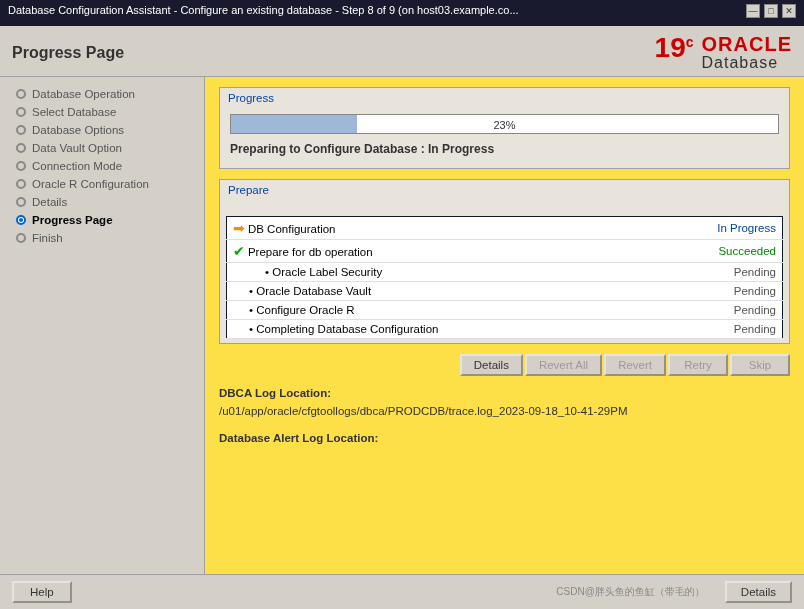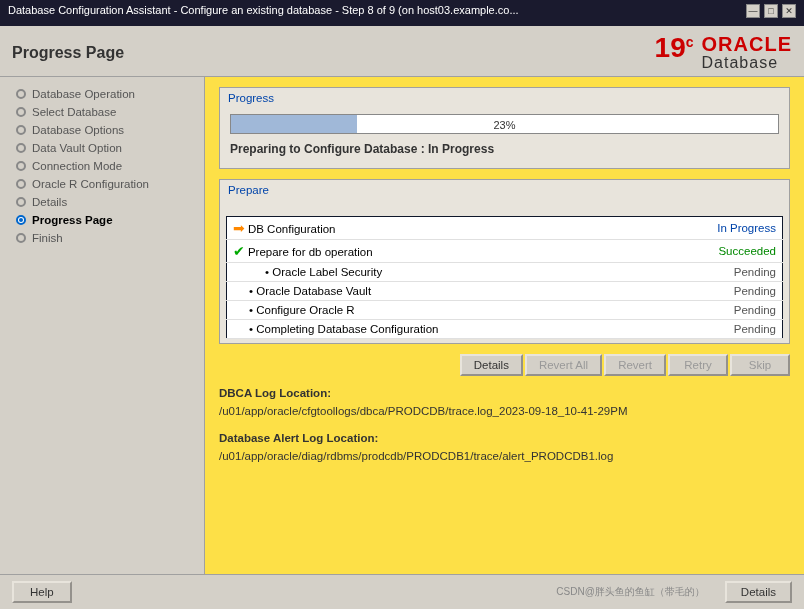--- a/index.html
+++ b/index.html
@@ -414,23 +414,20 @@
       <div class="log-section">
         <div>
           <span class="log-label">DBCA Log Location:</span>
         </div>
         <div>
           <span class="log-path">/u01/app/oracle/cfgtoollogs/dbca/PRODCDB/trace.log_2023-09-18_10-41-29PM</span>
         </div>
         <div style="margin-top: 8px;">
           <span class="log-label">Database Alert Log Location:</span>
         </div>
-        <div>
-          <span class="log-path">/u01/app/oracle/diag/rdbms/prodcdb/PRODCDB1/trace/alert_PRODCDB1.log</span>
-        </div>
       </div>
 
     </div>
   </div>
 
   <div class="bottom-bar">
     <button class="help-btn">Help</button>
     <div style="display:flex; align-items:center; gap: 20px; justify-content: flex-end;">
       <span class="watermark">CSDN@胖头鱼的鱼缸（带毛的）</span>
       <button class="cancel-btn">Details</button>

